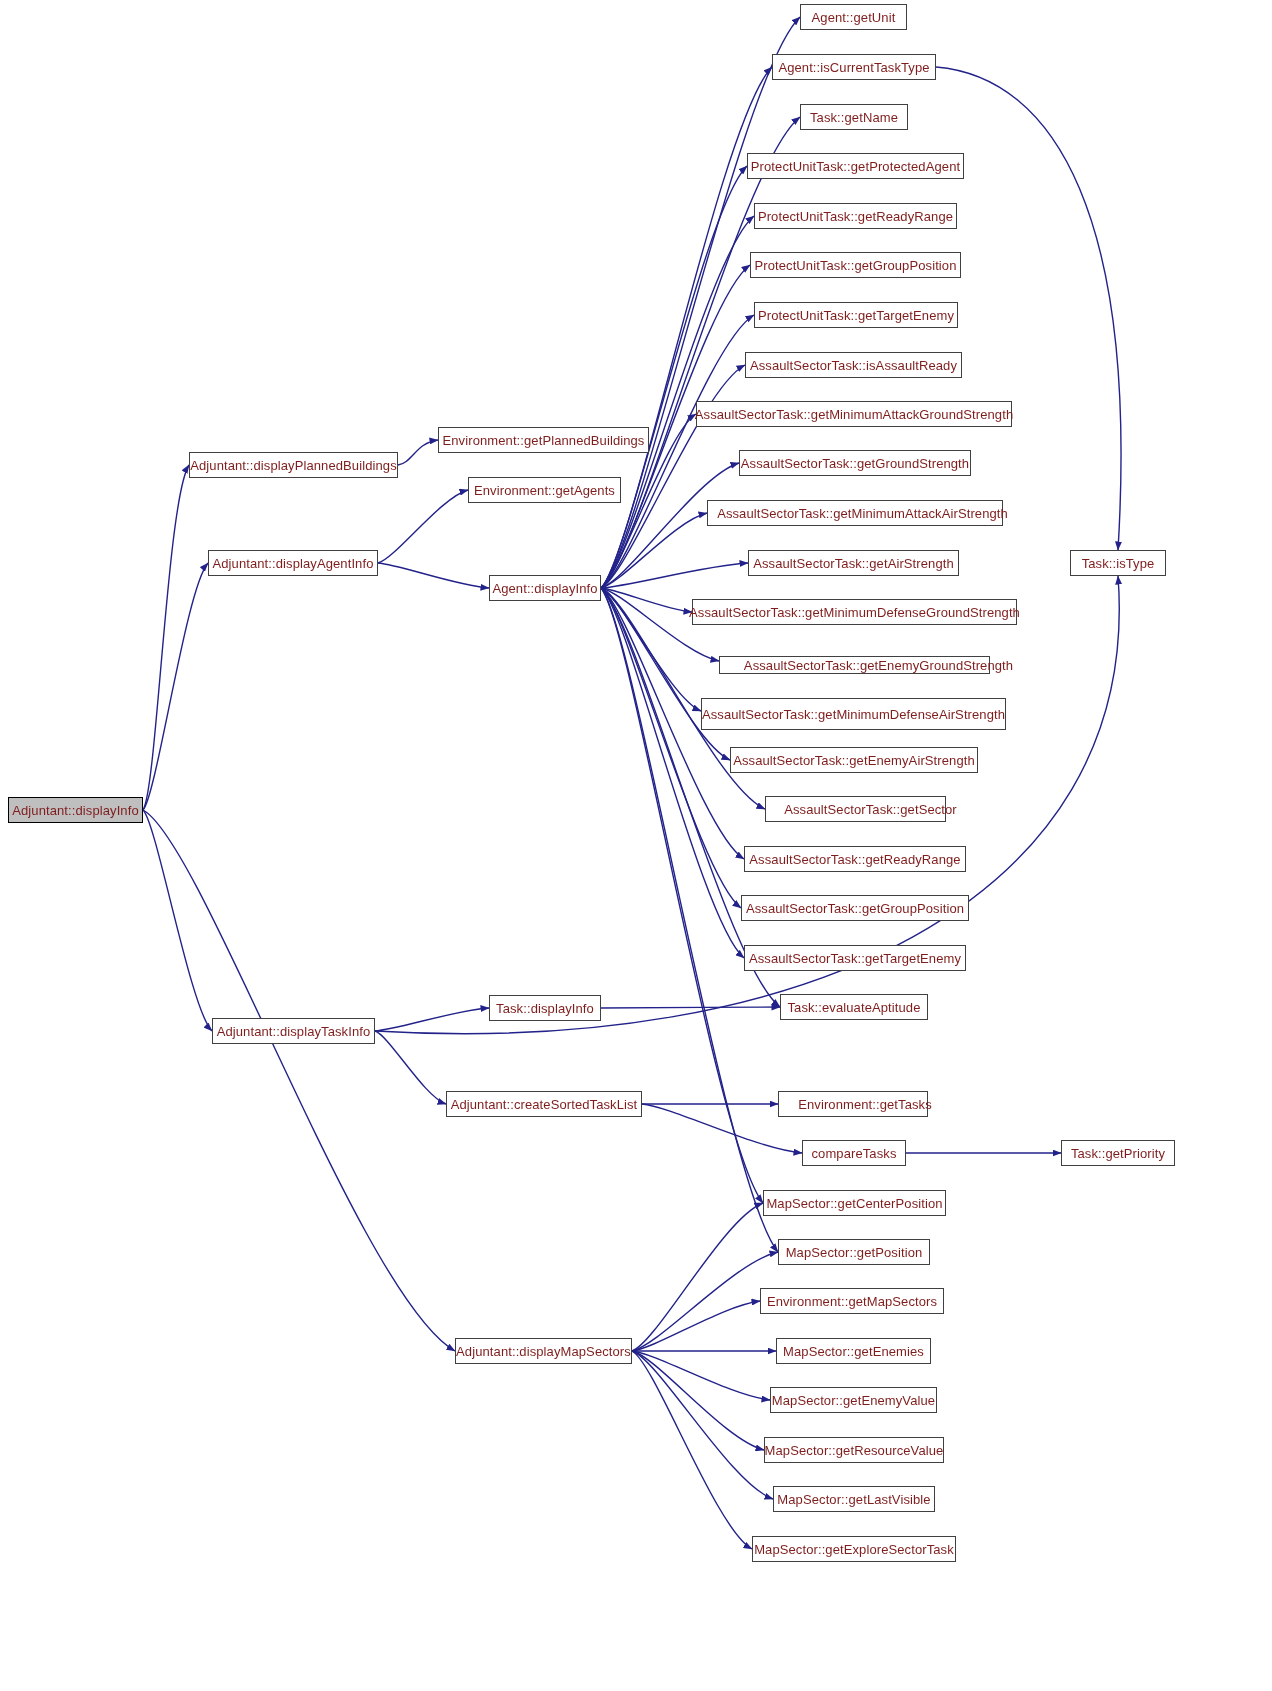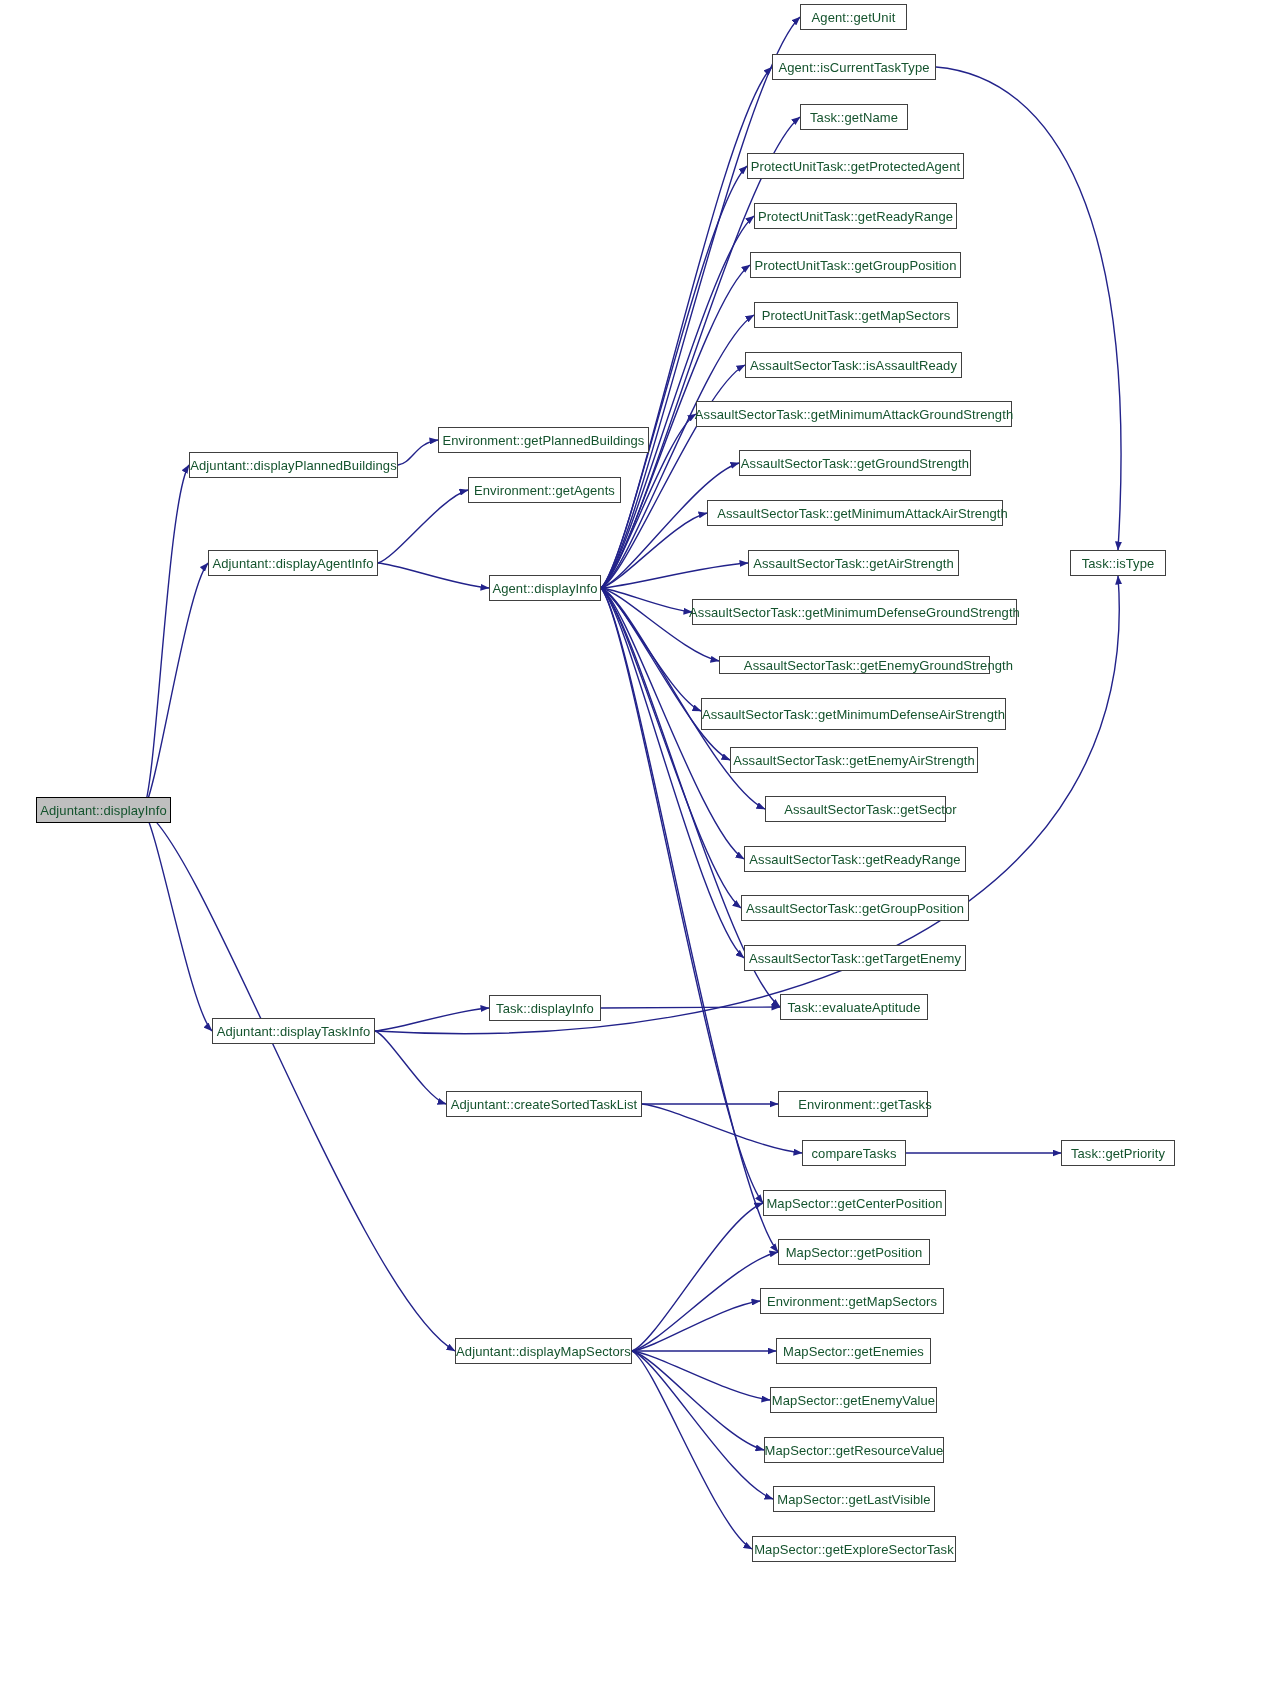--- a/index.html
+++ b/index.html
@@ -21,34 +21,33 @@
     top: 0;
     width: 1272px;
     height: 1691px;
     pointer-events: none;
   }
   .node {
     position: absolute;
     box-sizing: border-box;
     border: 1px solid #404040;
     background: #ffffff;
-    color: #14532d;
+    color: #7f1d1d;
     font-size: 13px;
     line-height: 1;
     display: flex;
     align-items: center;
     justify-content: center;
     white-space: nowrap;
     letter-spacing: 0.1px;
     z-index: 2;
   }
   .node.root {
     background: #bfbfbf;
     border-color: #000000;
-    margin-left: 28px;
   }
   .node-label {
     display: block;
   }
 </style>
 </head>
 <body>
 
 <div id="canvas">
   <svg id="edges" xmlns="http://www.w3.org/2000/svg">
@@ -149,21 +148,21 @@
       <div class="node" style="left: 747px; top: 153px; width: 217px; height: 26px;">
         <span class="node-label">ProtectUnitTask::getProtectedAgent</span>
       </div>
       <div class="node" style="left: 754px; top: 203px; width: 203px; height: 26px;">
         <span class="node-label">ProtectUnitTask::getReadyRange</span>
       </div>
       <div class="node" style="left: 750px; top: 252px; width: 211px; height: 26px;">
         <span class="node-label">ProtectUnitTask::getGroupPosition</span>
       </div>
       <div class="node" style="left: 754px; top: 302px; width: 204px; height: 26px;">
-        <span class="node-label">ProtectUnitTask::getMapSectors</span>
+        <span class="node-label">ProtectUnitTask::getTargetEnemy</span>
       </div>
       <div class="node" style="left: 745px; top: 352px; width: 217px; height: 26px;">
         <span class="node-label">AssaultSectorTask::isAssaultReady</span>
       </div>
       <div class="node" style="left: 696px; top: 401px; width: 316px; height: 26px;">
         <span class="node-label">AssaultSectorTask::getMinimumAttackGroundStrength</span>
       </div>
       <div class="node" style="left: 739px; top: 450px; width: 232px; height: 26px;">
         <span class="node-label">AssaultSectorTask::getGroundStrength</span>
       </div>

